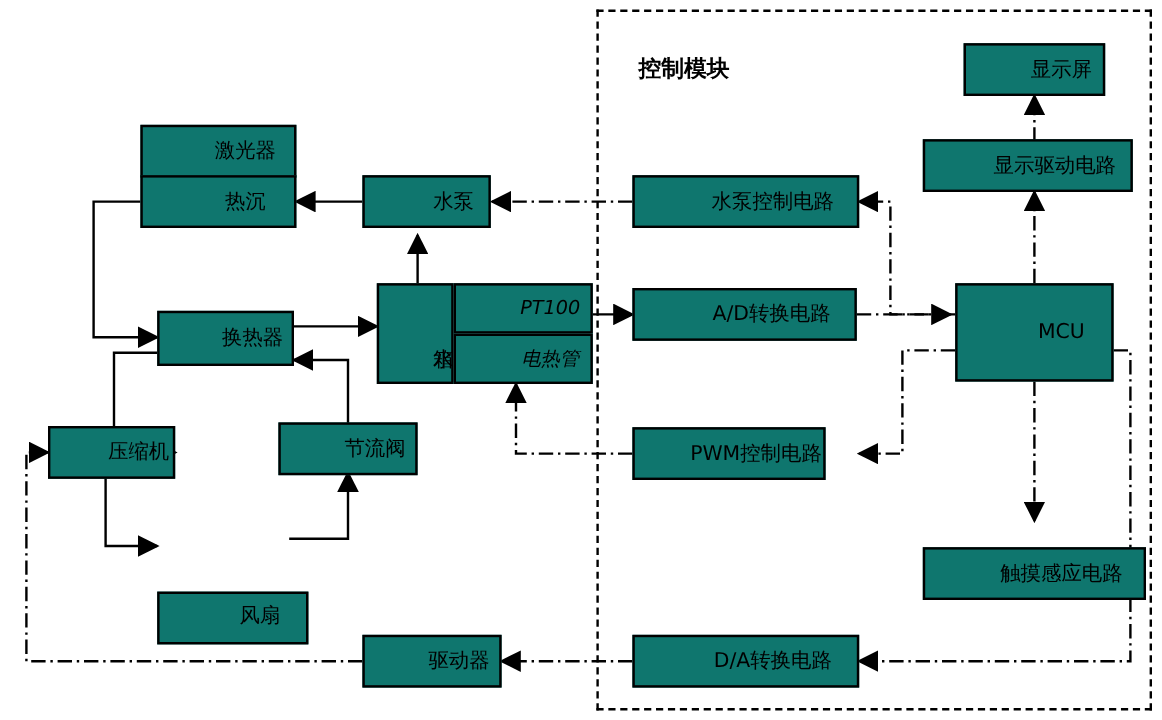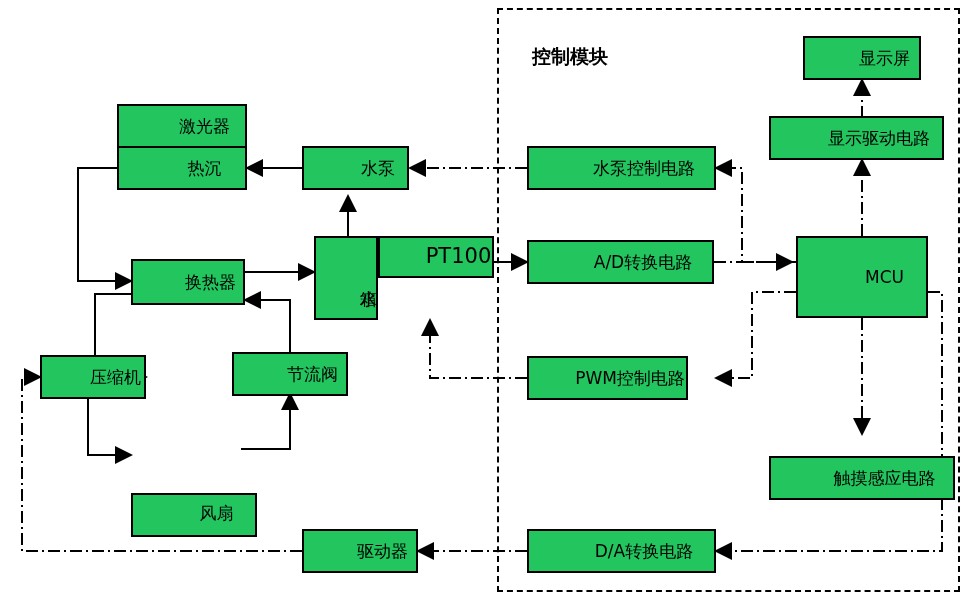--- a/index.html
+++ b/index.html
@@ -12,33 +12,33 @@
     width: 968px;
     height: 600px;
     background: #ffffff;
     font-family: "DejaVu Sans", "Liberation Sans", sans-serif;
     overflow: hidden;
   }
   .node {
     position: absolute;
     box-sizing: border-box;
     border: 2px solid #000000;
-    background: #22c55e;
+    background: #0f766e;
     display: flex;
     align-items: center;
     justify-content: center;
     text-align: center;
     color: #000000;
     font-size: 17px;
     line-height: 1.1;
     white-space: nowrap;
     z-index: 3;
     padding-left: 45px;
   }
-  .node.small { font-size: 21px; }
+  .node.small { font-size: 16px; font-style: italic; }
   .node.vert {
     writing-mode: vertical-rl;
     text-orientation: upright;
     letter-spacing: 1px;
   }
   .label {
     position: absolute;
     color: #000000;
     font-size: 19px;
     font-weight: bold;
@@ -138,20 +138,21 @@
 
   <div class="node" style="left:527px; top:146px; width:189px; height:44px;">水泵控制电路</div>
 
   <div class="node" style="left:803px; top:36px; width:118px; height:44px;">显示屏</div>
   <div class="node" style="left:769px; top:116px; width:175px; height:44px;">显示驱动电路</div>
 
   <div class="node" style="left:131px; top:259px; width:114px; height:46px;">换热器</div>
 
   <div class="node vert" style="left:314px; top:236px; width:64px; height:84px;">水箱</div>
   <div class="node small" style="left:378px; top:236px; width:116px; height:42px;">PT100</div>
+  <div class="node small" style="left:378px; top:278px; width:116px; height:42px;">电热管</div>
 
   <div class="node" style="left:527px; top:240px; width:187px; height:44px;">A/D转换电路</div>
 
   <div class="node" style="left:40px; top:355px; width:106px; height:44px;">压缩机</div>
 
   <div class="node" style="left:796px; top:236px; width:132px; height:82px;">MCU</div>
   <div class="node" style="left:232px; top:352px; width:116px; height:44px;">节流阀</div>
 
   <div class="node" style="left:527px; top:356px; width:161px; height:44px;">PWM控制电路</div>
 

